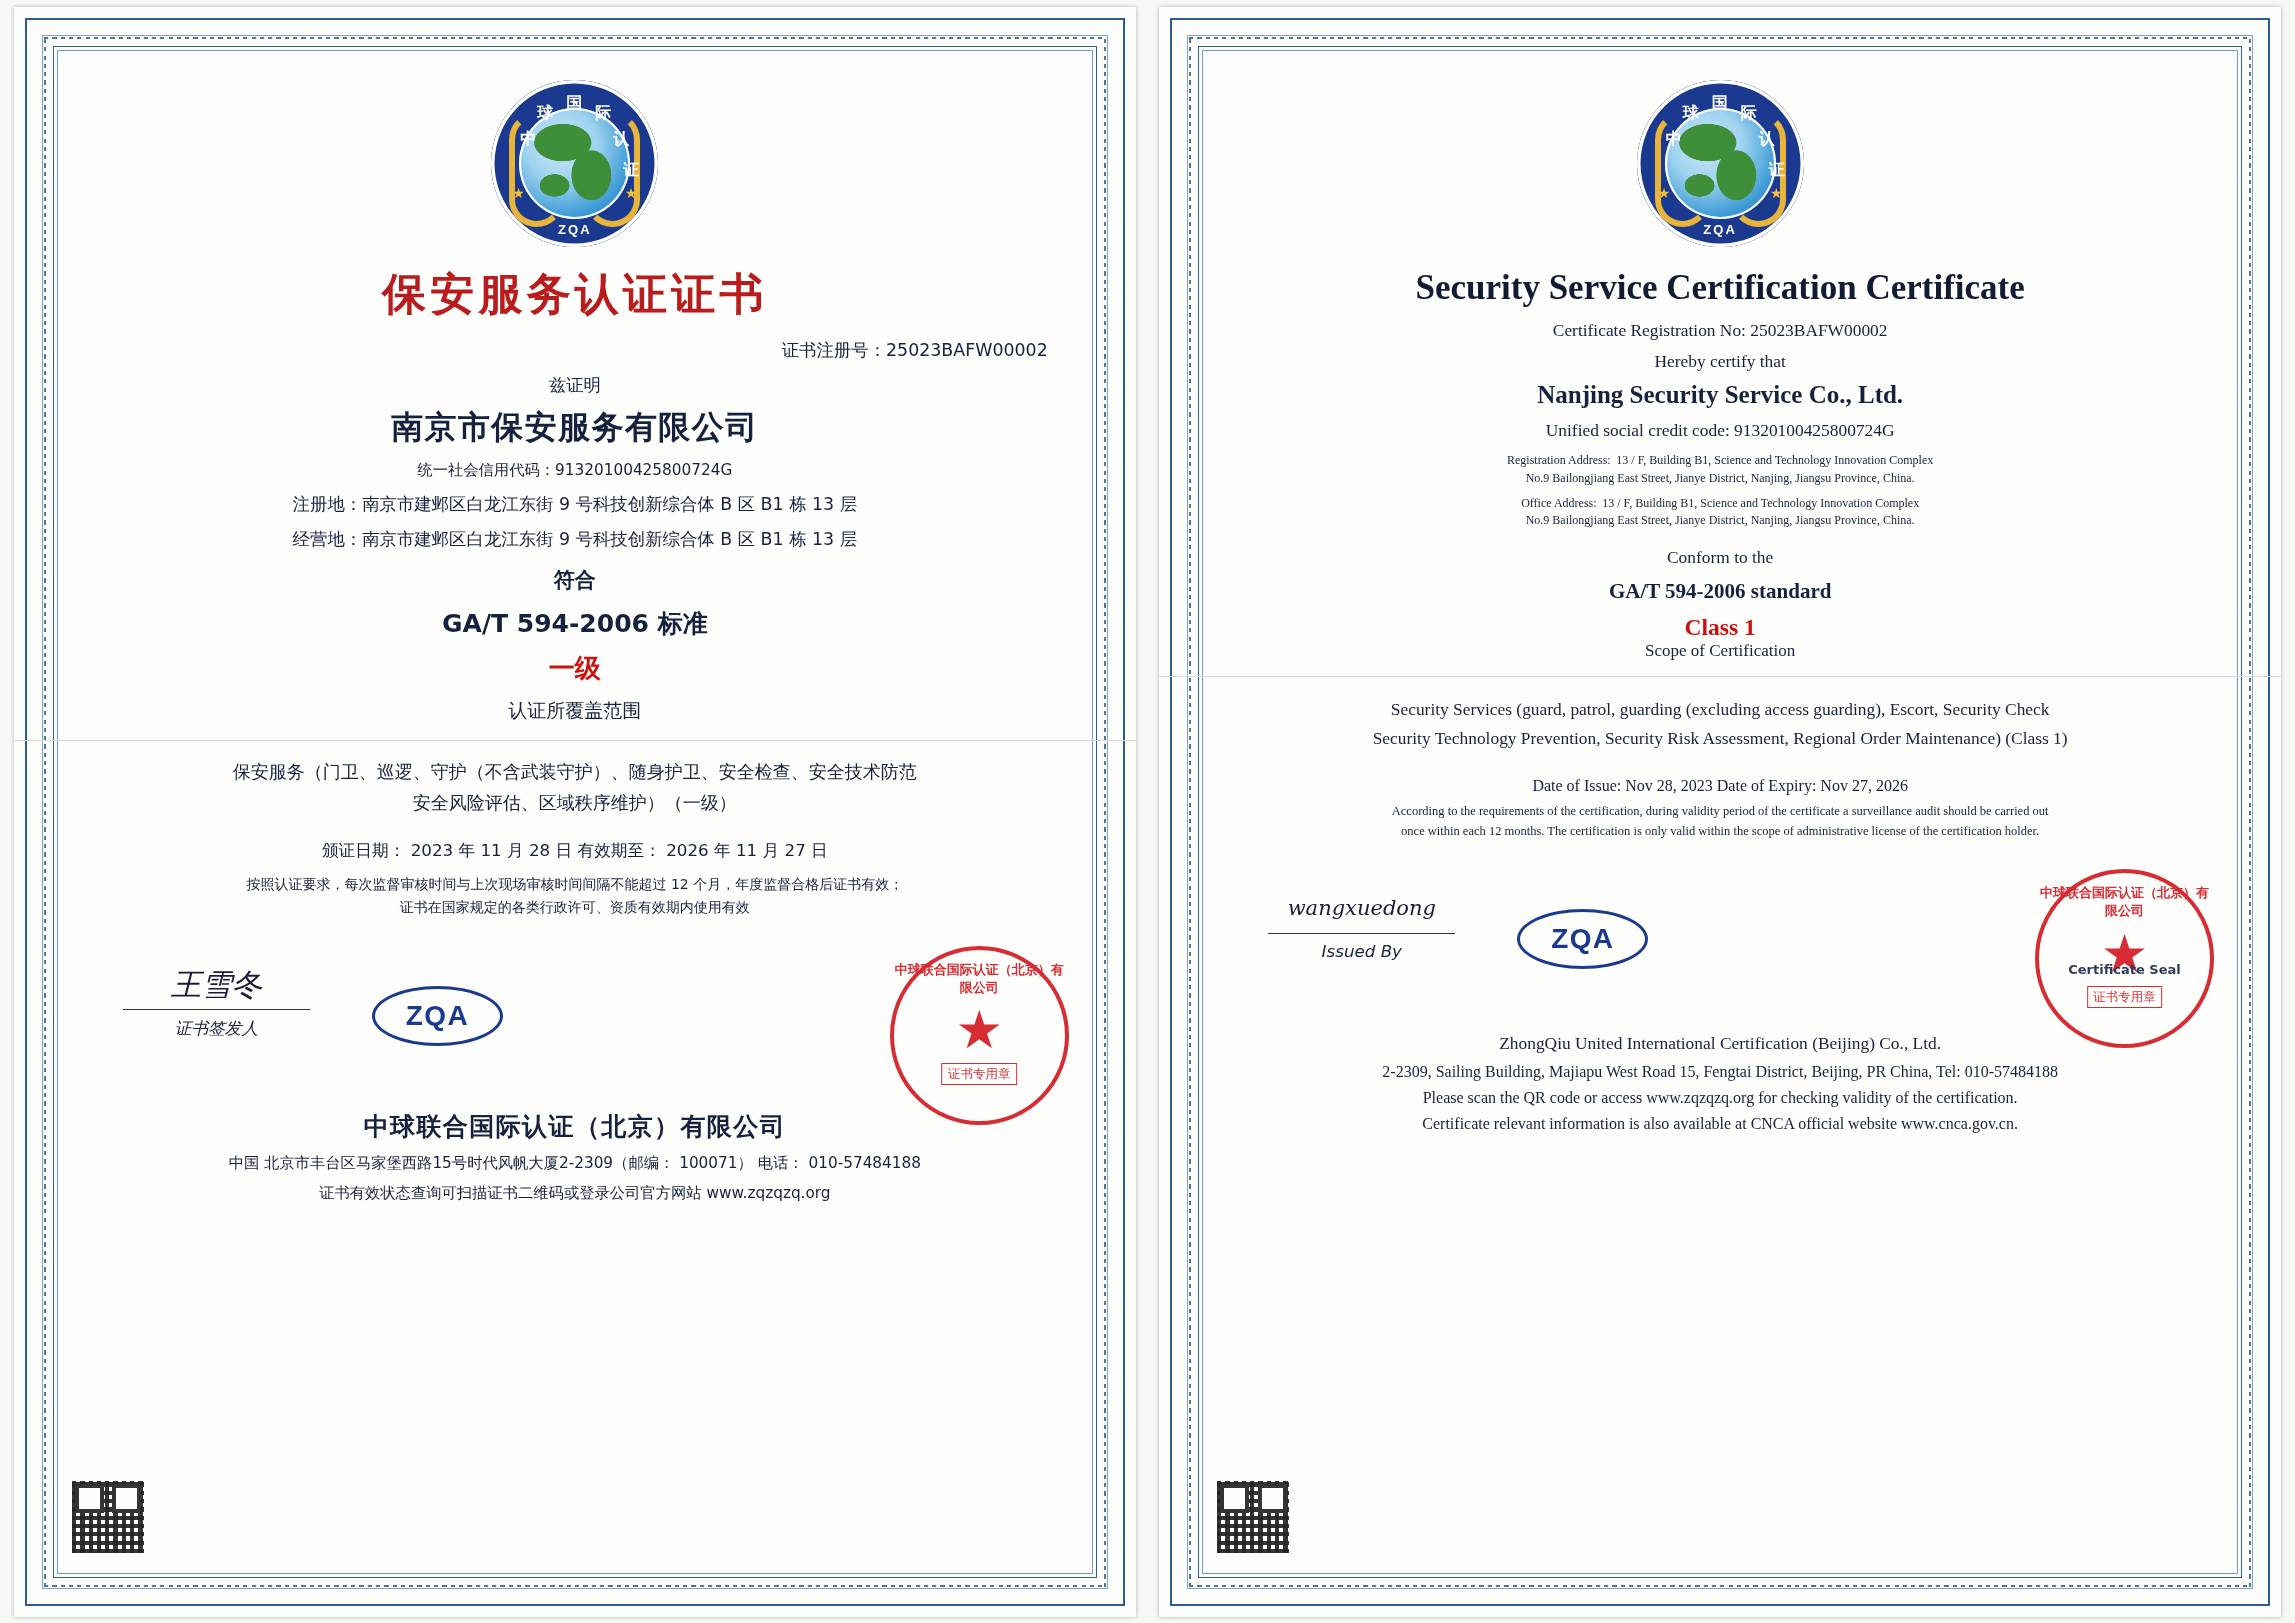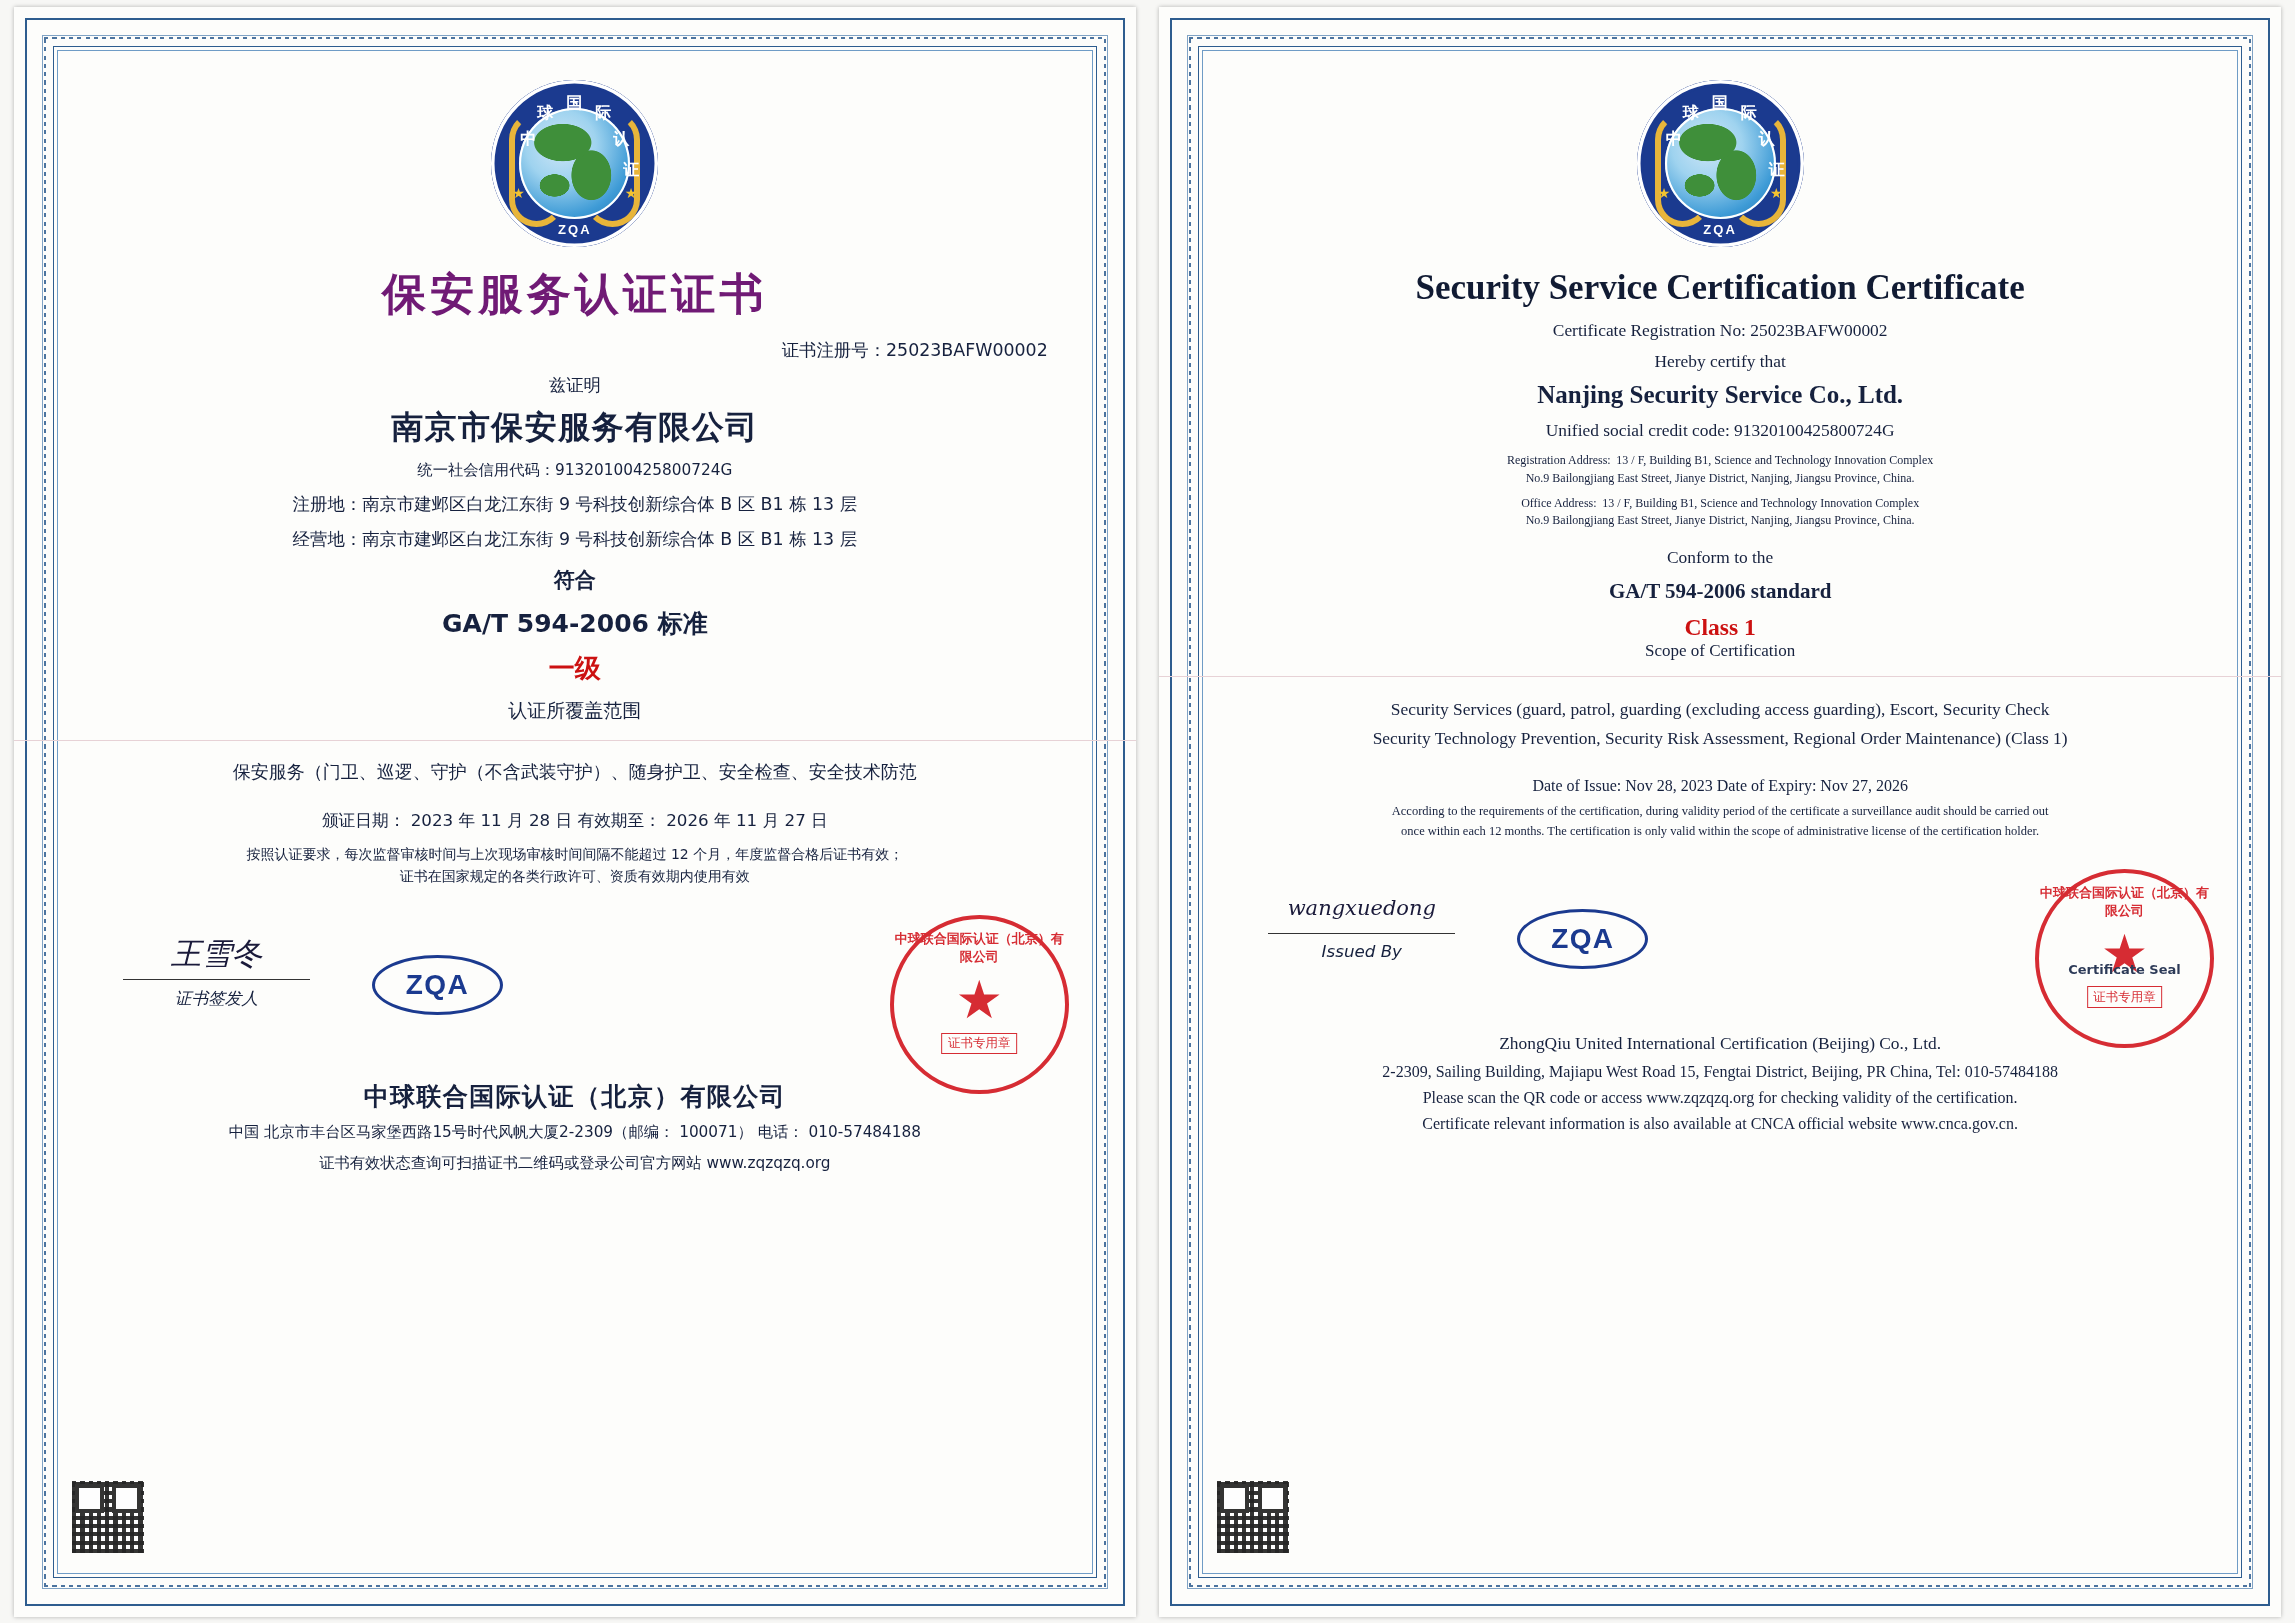--- a/index.html
+++ b/index.html
@@ -142,21 +142,21 @@
     font-weight: bold;
   }
 
   
   .title-cn {
     margin-top: 18px;
     font-size: 44px;
     font-weight: bold;
     letter-spacing: 4.2px;
     font-family: "DejaVu Sans", sans-serif;
-    color: #701a75;
+    color: #b91c1c;
   }
   .title-en {
     margin-top: 21px;
     font-size: 35px;
     font-weight: bold;
     font-family: "Liberation Serif", serif;
     color: #111b33;
     white-space: nowrap;
   }
   .reg-no {
@@ -388,20 +388,21 @@
       <div class="usc">统一社会信用代码：91320100425800724G</div>
       <div class="addr-cn">注册地：南京市建邺区白龙江东街 9 号科技创新综合体 B 区 B1 栋 13 层</div>
       <div class="addr-cn">经营地：南京市建邺区白龙江东街 9 号科技创新综合体 B 区 B1 栋 13 层</div>
       <div class="conform">符合</div>
       <div class="standard">GA/T 594-2006 标准</div>
       <div class="grade">一级</div>
       <div class="scope-title">认证所覆盖范围</div>
       <div class="divider"></div>
       <div class="scope-body">
         <div>保安服务（门卫、巡逻、守护（不含武装守护）、随身护卫、安全检查、安全技术防范</div>
+        <div>安全风险评估、区域秩序维护）（一级）</div>
       </div>
       <div class="dates">颁证日期： 2023 年 11 月 28 日    有效期至： 2026 年 11 月 27 日</div>
       <div class="note">
         <div>按照认证要求，每次监督审核时间与上次现场审核时间间隔不能超过 12 个月，年度监督合格后证书有效；</div>
         <div>证书在国家规定的各类行政许可、资质有效期内使用有效</div>
       </div>
 
       <div class="sig-row">
         <div class="sig-block">
           <div class="sig-hand">王雪冬</div>

